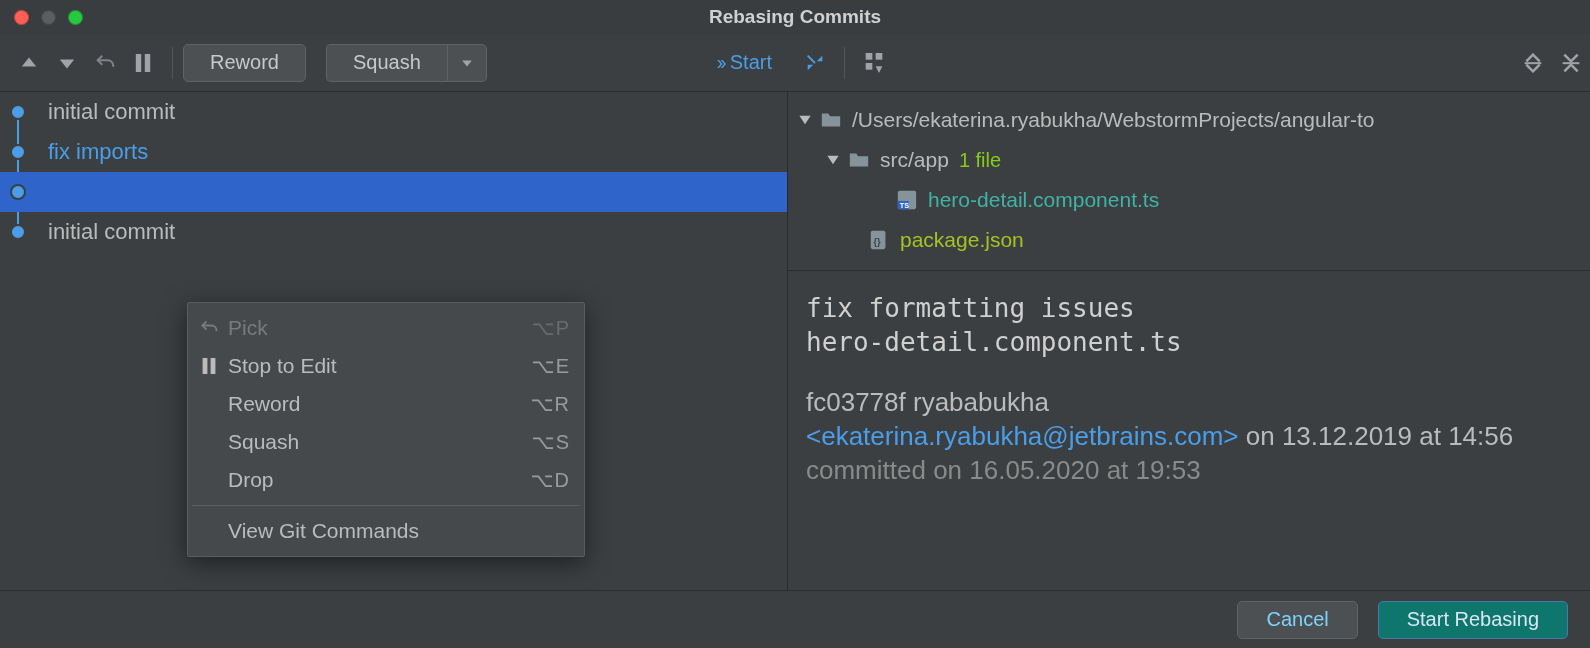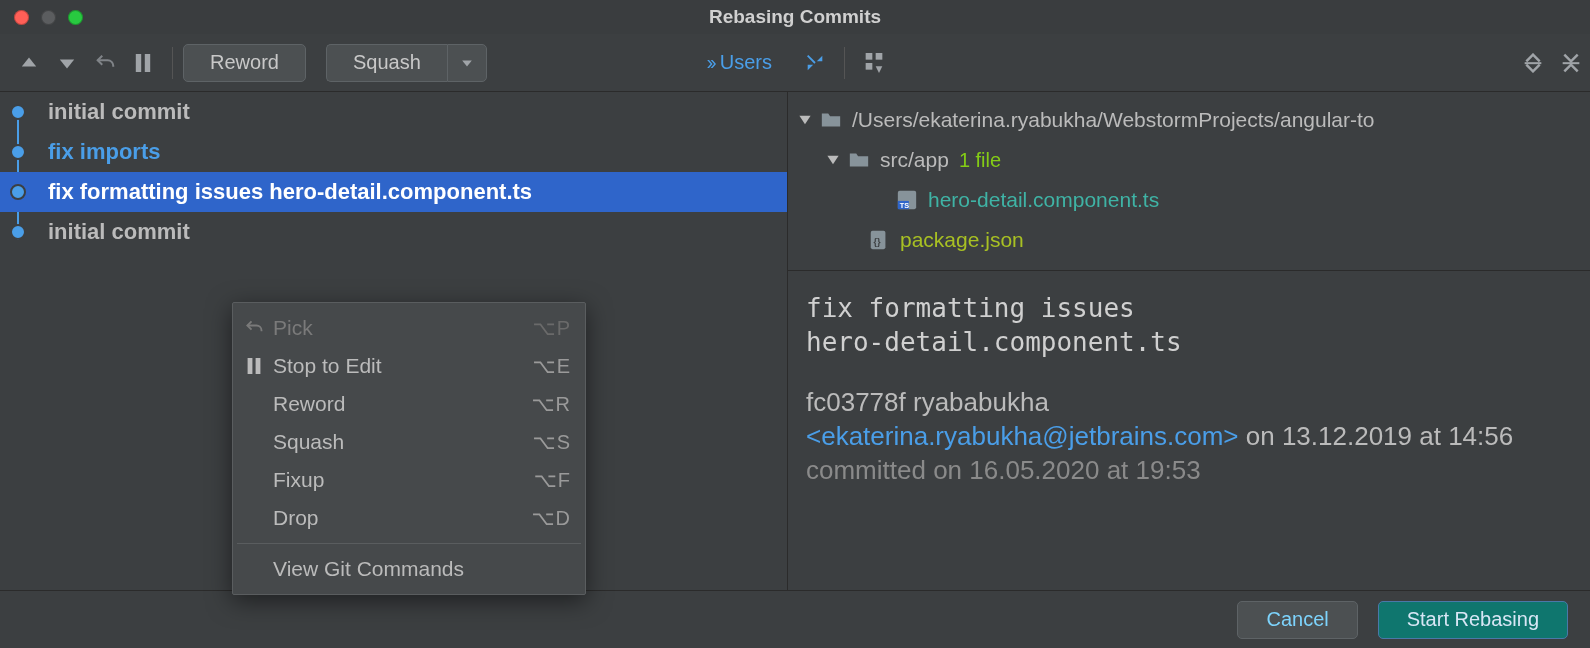--- a/index.html
+++ b/index.html
@@ -21,29 +21,29 @@
   .btn { background: #4c5052; border: 1px solid #5e6366; color: #c8c8c8; border-radius: 5px; height: 38px; padding: 0 26px; font-size: 20px; display: inline-flex; align-items: center; justify-content: center; }
   .split-btn { display: inline-flex; height: 38px; }
   .split-btn .btn { border-top-right-radius: 0; border-bottom-right-radius: 0; border-right: none; }
   .split-btn .caret { width: 40px; border: 1px solid #5e6366; background: #4c5052; border-top-right-radius: 5px; border-bottom-right-radius: 5px; display: inline-flex; align-items: center; justify-content: center; }
   .reset-link { color: #4a9ee8; font-size: 20px; margin-left: auto; margin-right: 16px; display: inline-flex; align-items: center; }
   .reset-link .arrows { letter-spacing: -3px; margin-right: 6px; color: #4a9ee8; }
   .right-toolbar .spacer { flex: 1; }
   .content { flex: 1; display: flex; min-height: 0; }
   .left-pane { width: 788px; position: relative; border-right: 1px solid #2b2b2b; }
   .right-pane { flex: 1; display: flex; flex-direction: column; min-width: 0; }
-  .commit-list { list-style: none; font-weight: bold; }
+  .commit-list { list-style: none; }
   .commit-row { height: 40px; display: flex; align-items: center; padding-left: 48px; font-size: 22px; position: relative; }
   .commit-row .bullet { position: absolute; left: 10px; width: 16px; height: 16px; border-radius: 50%; background: #4a9ee8; border: 2px solid #3c3f41; }
   .commit-row.r0 .bullet { top: 12px; }
   .commit-row.selected { background: #2f65ca; color: #ffffff; }
   .commit-row.link { color: #4a9ee8; }
   .commit-row.normal { color: #bbbbbb; }
   .graph-line { position: absolute; left: 17px; top: 18px; width: 2px; height: 130px; background: #4a9ee8; }
-  .context-menu { position: absolute; left: 187px; top: 210px; width: 354px; background: #46494b; border: 1px solid #5a5d5f; border-radius: 2px; box-shadow: 0 6px 24px rgba(0,0,0,0.5); z-index: 100; padding: 6px 0; margin-left: 45px; }
+  .context-menu { position: absolute; left: 187px; top: 210px; width: 398px; background: #46494b; border: 1px solid #5a5d5f; border-radius: 2px; box-shadow: 0 6px 24px rgba(0,0,0,0.5); z-index: 100; padding: 6px 0; }
   .menu-item { display: flex; align-items: center; height: 38px; padding: 0 14px 0 40px; font-size: 21px; color: #bbbbbb; position: relative; }
   .menu-item.disabled { color: #7a7a7a; }
   .menu-item .shortcut { margin-left: auto; color: #9a9a9a; font-size: 20px; letter-spacing: 1px; }
   .menu-item.disabled .shortcut { color: #6a6a6a; }
   .menu-item .mi-icon { position: absolute; left: 10px; width: 22px; display: inline-flex; align-items: center; justify-content: center; }
   .menu-sep { height: 1px; background: #5a5d5f; margin: 6px 4px; }
   .tree-pane { padding: 8px 10px 10px 8px; border-bottom: 1px solid #2b2b2b; font-size: 21px; }
   .tree-row { display: flex; align-items: center; height: 40px; }
   .disclosure { width: 18px; height: 18px; display: inline-flex; align-items: center; justify-content: center; margin-right: 6px; color: #bbbbbb; }
   .folder-icon { width: 22px; height: 22px; margin-right: 10px; }
@@ -106,21 +106,21 @@
       <div class="split-btn">
         <button class="btn">Squash</button>
         <span class="caret">
           <svg width="12" height="12" viewBox="0 0 10 10">
               <path d="M1 3 L9 3 L5 8 Z" fill="#a0a4a8"></path>
             </svg>
         </span>
       </div>
       <a class="reset-link">
         <span class="arrows">››</span>
-        <span>Users</span>
+        <span>Start</span>
       </a>
     </div>
     <div class="right-toolbar">
       <span class="icon-btn">
         <svg width="22" height="22" viewBox="0 0 24 24" fill="none" stroke="#4a9ee8" stroke-width="2">
             <path d="M4 4 L12 12"></path>
             <path d="M20 4 L20 10 L14 10" fill="#4a9ee8" stroke="none"></path>
             <path d="M4 20 L4 14 L10 14" fill="#4a9ee8" stroke="none"></path>
           </svg>
       </span>
@@ -159,21 +159,20 @@
         <li class="commit-row r0 normal">
           <span class="bullet"></span>
           <span>initial commit</span>
         </li>
         <li class="commit-row r0 link">
           <span class="bullet"></span>
           <span>fix imports</span>
         </li>
         <li class="commit-row r0 selected">
           <span class="bullet"></span>
-          <span>fix formatting issues hero-detail.component.ts</span>
         </li>
         <li class="commit-row r0 normal">
           <span class="bullet"></span>
           <span>initial commit</span>
         </li>
       </ul>
 
       <div class="context-menu">
         <div class="menu-item disabled">
           <span class="mi-icon">
@@ -195,24 +194,20 @@
           <span>Stop to Edit</span>
           <span class="shortcut">⌥E</span>
         </div>
         <div class="menu-item">
           <span>Reword</span>
           <span class="shortcut">⌥R</span>
         </div>
         <div class="menu-item">
           <span>Squash</span>
           <span class="shortcut">⌥S</span>
-        </div>
-        <div class="menu-item">
-          <span>Fixup</span>
-          <span class="shortcut">⌥F</span>
         </div>
         <div class="menu-item">
           <span>Drop</span>
           <span class="shortcut">⌥D</span>
         </div>
         <div class="menu-sep"></div>
         <div class="menu-item">
           <span>View Git Commands</span>
         </div>
       </div>

